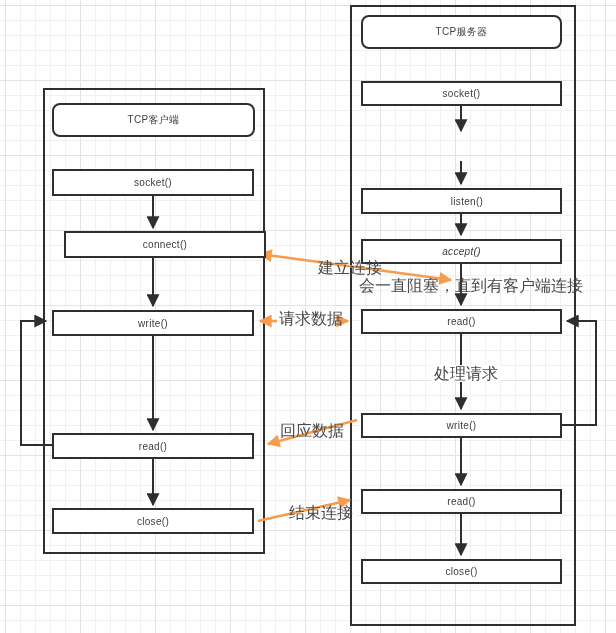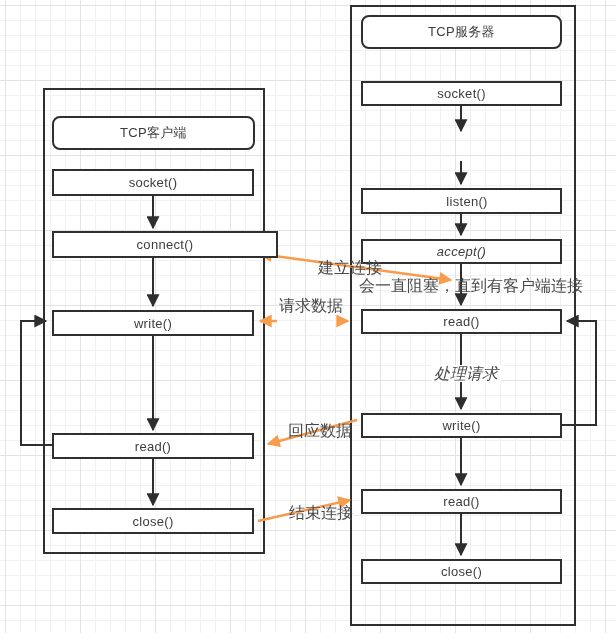--- a/index.html
+++ b/index.html
@@ -25,33 +25,33 @@
   }
   .panel-client{left:43px;top:88px;width:218px;height:462px;}
   .panel-server{left:350px;top:5px;width:222px;height:617px;}
   .arrows{position:absolute;left:0;top:0;z-index:2;}
   .node,.title-box{
     position:absolute;
     background:#ffffff;
     border:2px solid #2f2f2f;
     box-sizing:border-box;
     display:flex;align-items:center;justify-content:center;
-    font-size:13px;color:#3d3d3d;
+    font-size:10px;color:#3d3d3d;
     z-index:3;
     letter-spacing:0.3px;
   }
   .title-box{border-radius:8px;}
   .lbl{
     position:absolute;
     font-size:16px;color:#4a4a4a;
     white-space:nowrap;
     z-index:4;
     line-height:15px;
   }
-  .lbl-bg{background:#ffffff;padding:1px 3px;font-style:italic;}
+  .lbl-bg{background:#ffffff;padding:1px 3px;}
 </style>
 </head>
 <body>
 
 <div class="canvas">
 
   <div class="panel panel-client"></div>
   <div class="panel panel-server"></div>
 
   <svg class="arrows" width="616" height="633" viewBox="0 0 616 633">
@@ -85,27 +85,27 @@
 
     <g stroke="#F79B4D" stroke-width="2.5" fill="none">
       <path d="M260,254 L451,280" marker-start="url(#ao)" marker-end="url(#ao)"></path>
       <path d="M260,321 H277" marker-start="url(#ao)"></path>
       <path d="M338,321 H348" marker-end="url(#ao)"></path>
       <path d="M357,420 L268,444" marker-end="url(#ao)"></path>
       <path d="M258,521 L350,500" marker-end="url(#ao)"></path>
     </g>
   </svg>
 
-  <div class="title-box" style="left:52px;top:116px;width:203px;height:34px;">
+  <div class="title-box" style="left:52px;top:103px;width:203px;height:34px;">
     <span>TCP客户端</span>
   </div>
   <div class="node" style="left:52px;top:169px;width:202px;height:27px;">
     <span>socket()</span>
   </div>
-  <div class="node" style="left:52px;top:231px;width:226px;height:27px;">
+  <div class="node" style="left:64px;top:231px;width:202px;height:27px;">
     <span>connect()</span>
   </div>
   <div class="node" style="left:52px;top:310px;width:202px;height:26px;">
     <span>write()</span>
   </div>
   <div class="node" style="left:52px;top:433px;width:202px;height:26px;">
     <span>read()</span>
   </div>
   <div class="node" style="left:52px;top:508px;width:202px;height:26px;">
     <span>close()</span>
@@ -131,18 +131,18 @@
   </div>
   <div class="node" style="left:361px;top:489px;width:201px;height:25px;">
     <span>read()</span>
   </div>
   <div class="node" style="left:361px;top:559px;width:201px;height:25px;">
     <span>close()</span>
   </div>
 
   <div class="lbl" style="left:318px;top:260px;">建立连接</div>
   <div class="lbl" style="left:359px;top:278px;">会一直阻塞，直到有客户端连接</div>
-  <div class="lbl" style="left:279px;top:298px;">请求数据</div>
+  <div class="lbl" style="left:279px;top:313px;font-family:Liberation Mono, monospace;">请求数据</div>
   <div class="lbl lbl-bg" style="left:431px;top:365px;">处理请求</div>
-  <div class="lbl" style="left:288px;top:423px;">回应数据</div>
+  <div class="lbl" style="left:280px;top:423px;">回应数据</div>
   <div class="lbl" style="left:289px;top:505px;">结束连接</div>
 
 </div>
 
 </body></html>

